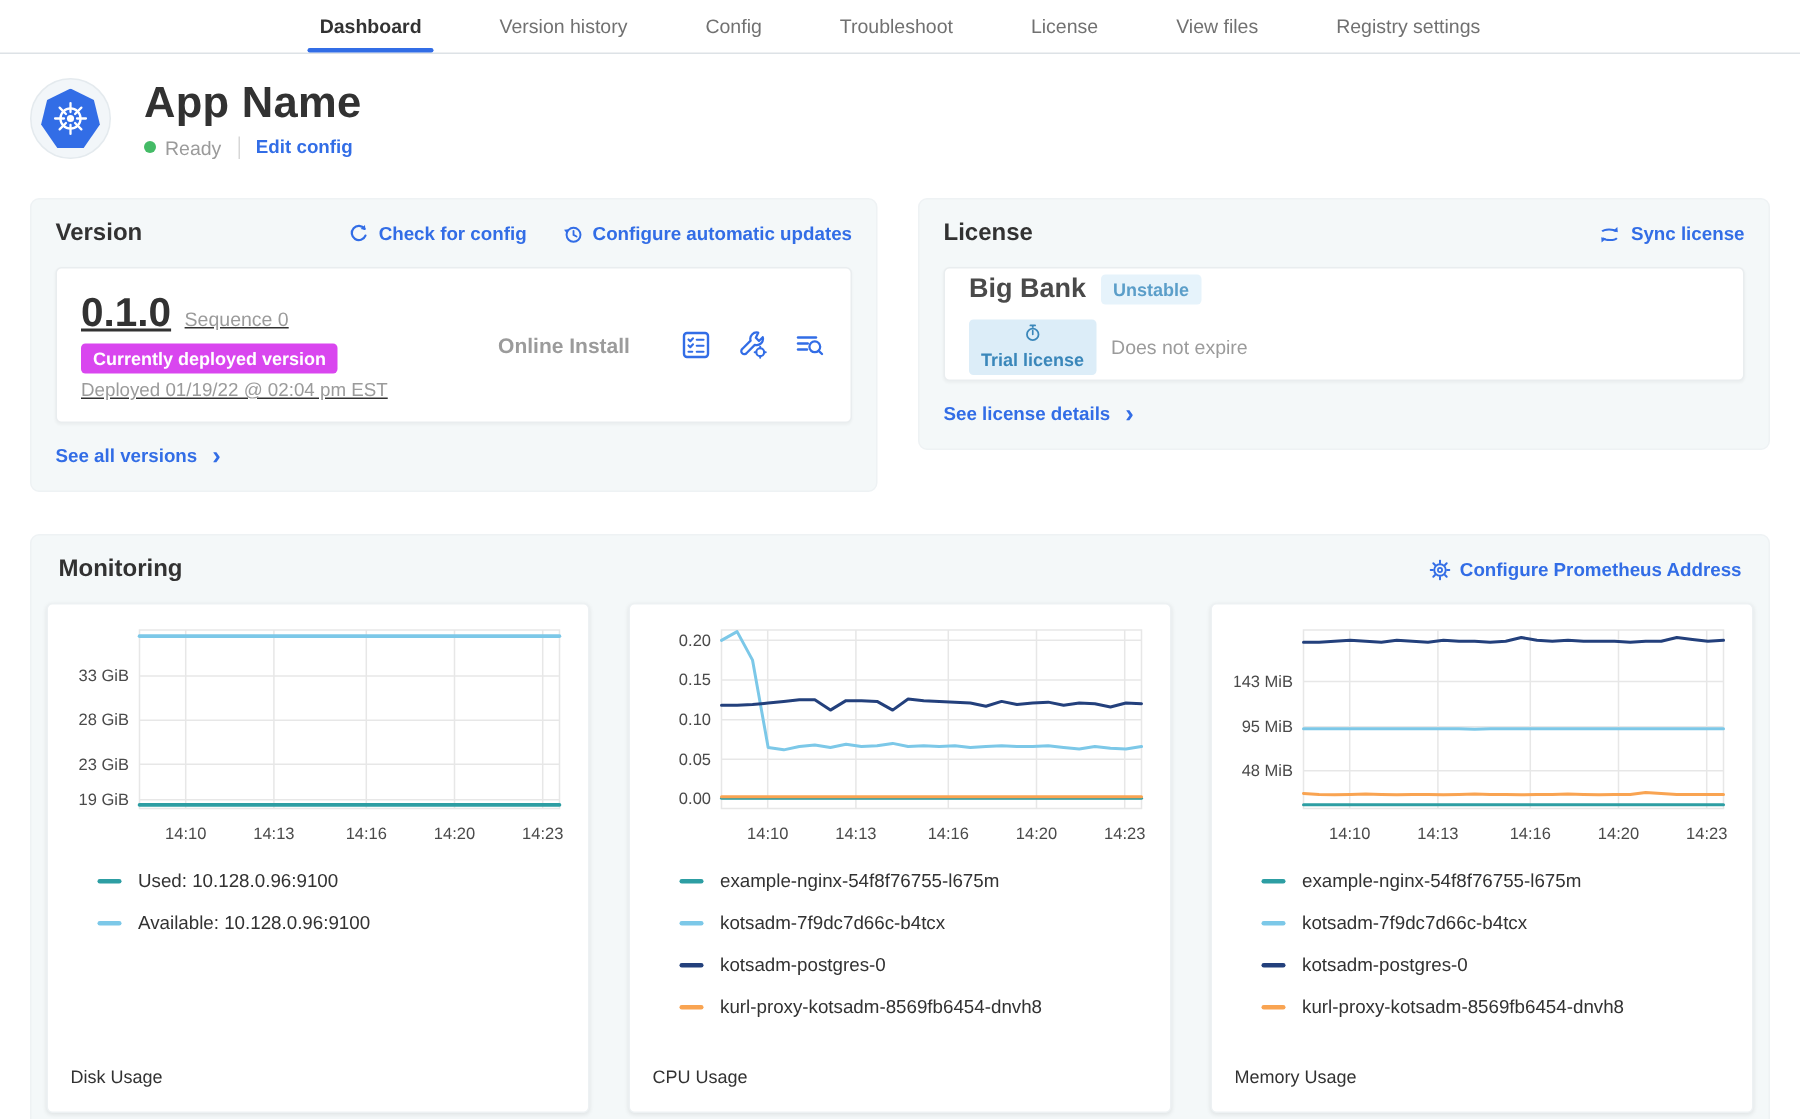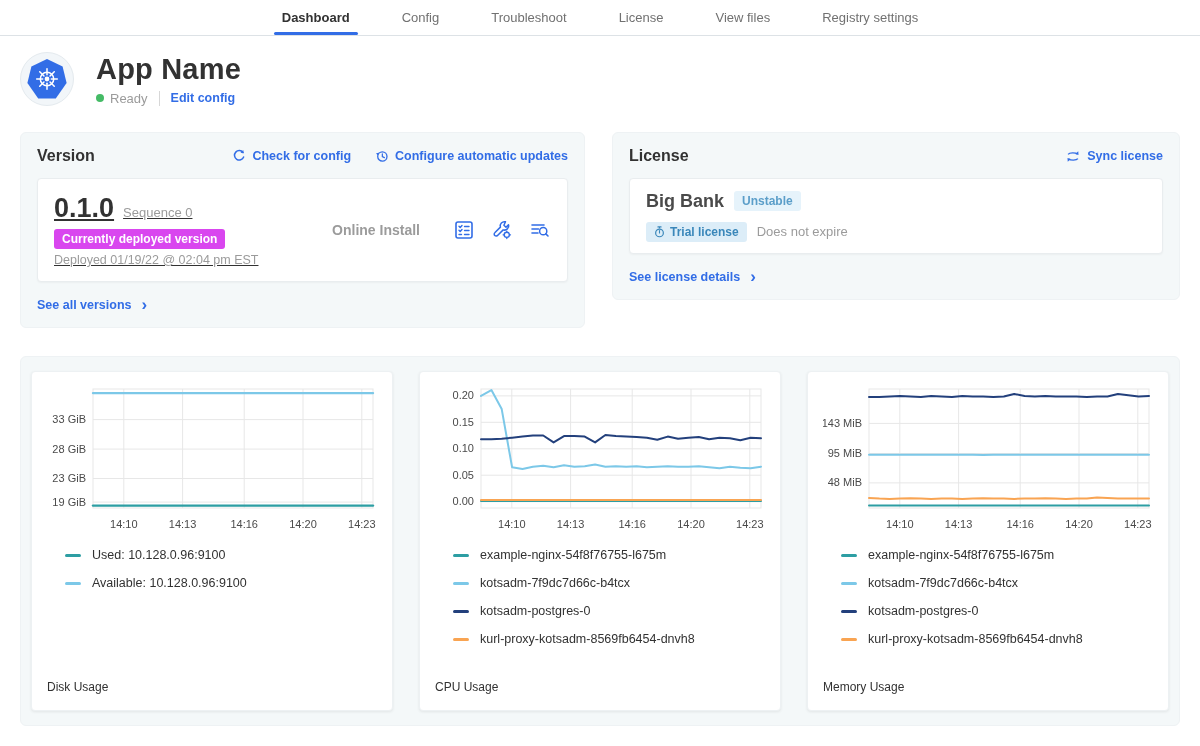--- a/index.html
+++ b/index.html
@@ -58,21 +58,21 @@
   .panel-footer { margin-top:13px; }
 
   .license-panel { width:568px; }
   .license-inner { padding:12px 16px; height:76px; display:flex;
     flex-direction:column; justify-content:center; gap:10px; }
   .license-row { display:flex; align-items:center; gap:10px; }
   .customer-name { font-size:18px; font-weight:bold; color:#4a4a4a; }
   .chan-badge { background:#e6f3fb; color:#5b9ec9; font-size:12px; font-weight:bold;
     padding:3px 8px; border-radius:3px; }
   .trial-badge { background:#dcedf8; color:#3a87ba; font-size:12px; font-weight:bold;
-    padding:3px 8px; border-radius:3px; display:inline-flex; align-items:center; gap:5px; }
+    padding:3px 8px; border-radius:3px; display:inline-flex; align-items:center; gap:5px;flex-direction:column; }
   .expiry { font-size:13px; color:#9b9b9b; }
 
   
   .monitoring-panel { margin-top:28px; padding:14px 10px; }
   .monitoring-panel .panel-header { margin:0 8px 13px; }
   .charts-row { display:flex; gap:26px; }
   .chart-card { width:362px; height:340px; background:#fff; border-radius:4px;
     border:1px solid #edf1f3; box-shadow:0 1px 3px rgba(0,0,0,.08);
     padding:10px 15px 8px; display:flex; flex-direction:column; }
   .chart-legend { margin-top:10px; }
@@ -83,20 +83,21 @@
     color:#323232; padding-bottom:8px; }
 
   svg.icon { display:block; }
 </style>
 </head>
 <body>
 
 <header class="navbar">
   <nav class="tabs">
     <div class="tab active">Dashboard</div>
+    <div class="tab">Version history</div>
     <div class="tab">Config</div>
     <div class="tab">Troubleshoot</div>
     <div class="tab">License</div>
     <div class="tab">View files</div>
     <div class="tab">Registry settings</div>
   </nav>
 </header>
 
 <main class="content">
 
@@ -236,20 +237,40 @@
           <span class="expiry">Does not expire</span>
         </div>
       </div>
       <div class="panel-footer">
         <a class="link see-link">See license details</a>
       </div>
     </section>
   </div>
 
   <section class="panel monitoring-panel">
+    <div class="panel-header">
+      <h2>Monitoring</h2>
+      <a class="link">
+        <svg class="icon" width="14" height="14" viewBox="0 0 16 16">
+          <circle cx="8" cy="8" r="4.4" fill="none" stroke="#326de6" stroke-width="1.5"></circle>
+          <circle cx="8" cy="8" r="1.6" fill="none" stroke="#326de6" stroke-width="1.3"></circle>
+          <g stroke="#326de6" stroke-width="1.5" stroke-linecap="round">
+            <line x1="8" y1="0.8" x2="8" y2="2.6"></line>
+              <line x1="8" y1="13.4" x2="8" y2="15.2"></line>
+            <line x1="0.8" y1="8" x2="2.6" y2="8"></line>
+              <line x1="13.4" y1="8" x2="15.2" y2="8"></line>
+            <line x1="2.9" y1="2.9" x2="4.2" y2="4.2"></line>
+              <line x1="11.8" y1="11.8" x2="13.1" y2="13.1"></line>
+            <line x1="13.1" y1="2.9" x2="11.8" y2="4.2"></line>
+              <line x1="4.2" y1="11.8" x2="2.9" y2="13.1"></line>
+          </g>
+        </svg>
+        <span>Configure Prometheus Address</span>
+      </a>
+    </div>
     <div class="charts-row">
       <div class="chart-card">
         <div class="chart-plot"><svg width="330" height="152" viewBox="0 0 330 152">
               <rect x="46" y="7" width="280" height="119" fill="#ffffff" stroke="#e7e7e7"></rect>
               <line x1="76.8" y1="7" x2="76.8" y2="126" stroke="#e7e7e7"></line>
               <text x="76.8" y="146" text-anchor="middle" font-size="11" fill="#4a4a4a">14:10</text>
               <line x1="135.6" y1="7" x2="135.6" y2="126" stroke="#e7e7e7"></line>
               <text x="135.6" y="146" text-anchor="middle" font-size="11" fill="#4a4a4a">14:13</text>
               <line x1="197.2" y1="7" x2="197.2" y2="126" stroke="#e7e7e7"></line>
               <text x="197.2" y="146" text-anchor="middle" font-size="11" fill="#4a4a4a">14:16</text>

